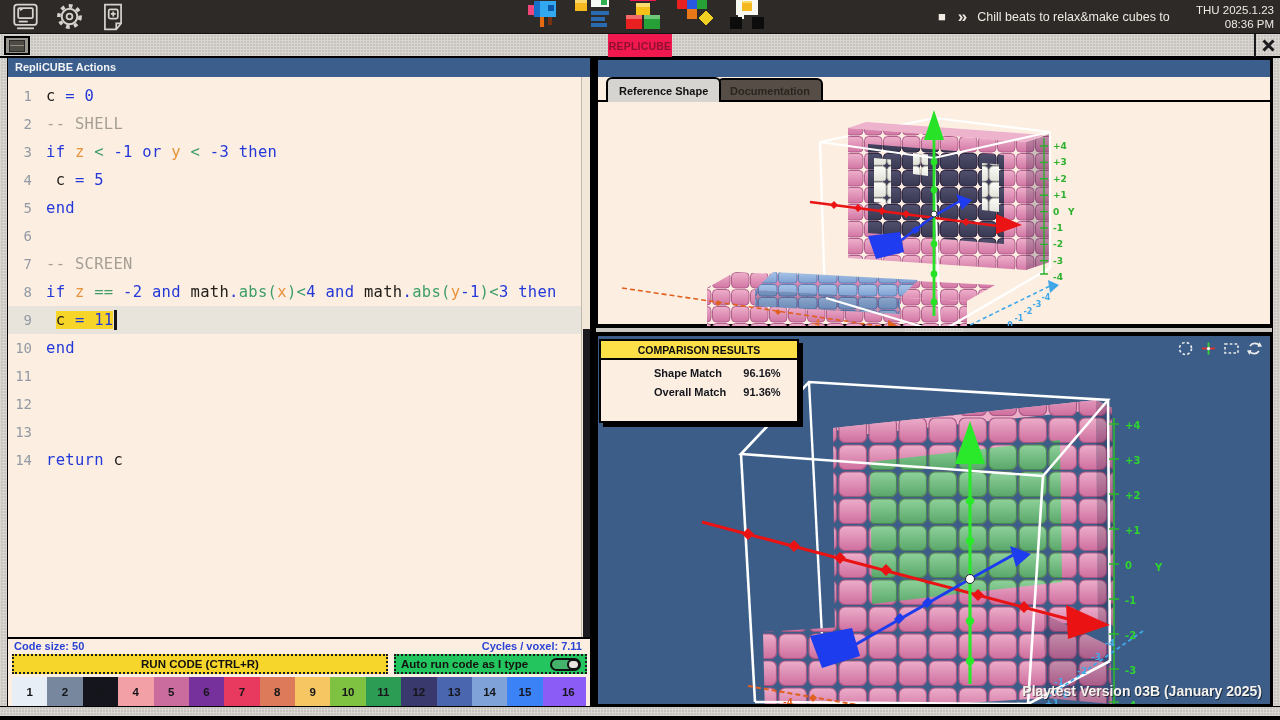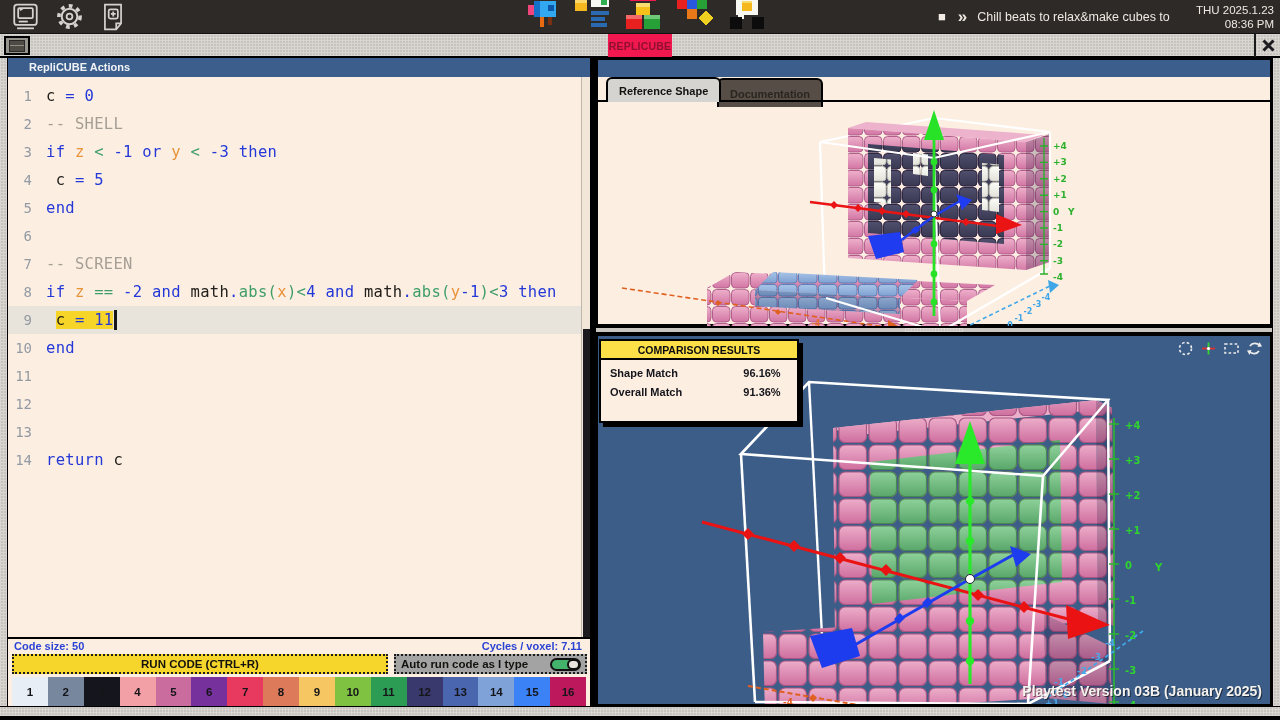--- a/index.html
+++ b/index.html
@@ -27,62 +27,62 @@
      font-size:10.5px;font-weight:bold;display:flex;align-items:center;justify-content:center;letter-spacing:0.2px;}
   .close-btn{position:absolute;right:2px;top:0;width:20px;height:23px;display:flex;align-items:center;justify-content:center;}
   .close-sep{position:absolute;right:24px;top:0;width:2px;height:23px;background:#1a1a1a;}
   
   .edge-left{position:absolute;left:0;top:58px;width:8px;height:648px;border-right:1px solid #000;box-sizing:border-box;}
   .edge-right{position:absolute;left:1272px;top:58px;width:8px;height:648px;border-left:1px solid #000;box-sizing:border-box;}
   .edge-bottom{position:absolute;left:0;top:706px;width:1280px;height:11px;border-top:1px solid #000;border-bottom:1px solid #000;box-sizing:border-box;}
   
   .left-panel{position:absolute;left:8px;top:58px;width:582px;height:648px;background:#fcefe2;}
   .panel-header{position:absolute;left:0;top:0;width:100%;height:19px;background:#3b5e8d;color:#f2f3f5;
-     font-size:11px;font-weight:bold;line-height:19px;padding-left:21px;box-sizing:border-box;}
+     font-size:11px;font-weight:bold;line-height:19px;padding-left:7px;box-sizing:border-box;}
   .code-area{position:absolute;left:0;top:19px;width:100%;height:560px;overflow:hidden;padding-top:5px;box-sizing:border-box;}
   .cl{height:28px;display:flex;align-items:center;font-family:"DejaVu Sans Mono",monospace;}
   .cl.cur{background:#e9e4db;}
   .ln{width:24px;flex:none;text-align:right;margin-right:14px;font-size:14px;color:#939aa4;}
   .ct{font-size:15.5px;white-space:pre;letter-spacing:0.3px;font-weight:500;}
   .kw{color:#2438d8;} .var{color:#e8923a;} .op{color:#3f9e68;} .id{color:#23201c;} .cm{color:#a59e94;}
   .hl{background:#f6d528;}
   .cursor{display:inline-block;width:2.5px;height:20px;background:#15151a;vertical-align:middle;margin-left:1px;}
   .code-scroll{position:absolute;right:0;top:19px;width:9px;height:560px;background:#f2e6d8;border-left:1px solid #00000033;box-sizing:border-box;}
   .code-scroll-handle{position:absolute;left:1px;width:7px;top:45%;height:55%;background:#1b1b1f;}
   .status-row{position:absolute;left:0;bottom:54px;width:100%;height:15px;border-top:2px solid #000;box-sizing:border-box;
      font-size:11px;font-weight:bold;color:#2b43d4;}
   .status-left{position:absolute;left:6px;top:1px;}
   .status-right{position:absolute;right:8px;top:1px;}
   .controls-row{position:absolute;left:0;bottom:29px;width:100%;height:25px;padding-left:48px;}
   .run-btn{position:absolute;left:4px;top:2px;width:376px;height:20px;background:#f6d62a;border:2px dotted #1c1c1c;
      box-sizing:border-box;font-size:11.5px;font-weight:bold;color:#14120e;display:flex;align-items:center;justify-content:center;}
-  .autorun{position:absolute;left:386px;top:2px;width:193px;height:20px;background:#a3a3a3;border:2px dotted #1c1c1c;
+  .autorun{position:absolute;left:386px;top:2px;width:193px;height:20px;background:#22c55e;border:2px dotted #1c1c1c;
      box-sizing:border-box;display:flex;align-items:center;justify-content:space-between;padding:0 4px 0 5px;}
   .autorun-label{font-size:11.5px;font-weight:bold;color:#14120e;}
   .toggle{position:relative;width:31px;height:13px;border:2px solid #111;border-radius:8px;background:#43b36b;box-sizing:border-box;}
   .toggle-knob{position:absolute;right:-1px;top:-1px;width:13px;height:11px;background:#e8e5de;border:2px solid #111;border-radius:6px;box-sizing:border-box;}
   .palette{position:absolute;left:0;bottom:0;width:100%;height:29px;display:flex;padding:0 4px;box-sizing:border-box;}
   .pcell{flex:1;height:29px;font-size:11.5px;font-weight:bold;color:#15151a;display:flex;align-items:center;justify-content:center;}
   
   .right-top{position:absolute;left:596px;top:58px;width:676px;height:268px;background:#fcefe2;border:2px solid #000;box-sizing:border-box;}
   .blue-strip{position:absolute;left:0;top:0;width:100%;height:17px;background:#3b5e8d;}
-  .tab{position:absolute;height:29px;border:2px solid #000;border-bottom:none;border-radius:6px 6px 0 0;
+  .tab{position:absolute;height:23px;border:2px solid #000;border-bottom:none;border-radius:6px 6px 0 0;
      font-size:11px;font-weight:bold;display:flex;align-items:center;padding:0 11px;box-sizing:border-box;}
   .tab.active{left:8px;top:17px;background:#d6d4d0;color:#111;z-index:3;height:25px;}
   .tab.inactive{left:119px;top:18px;background:#564d46;color:#2b2520;z-index:1;}
   .ref-scene{position:absolute;left:0;top:40px;width:672px;height:224px;border-top:2px solid #000;box-sizing:content-box;overflow:hidden;z-index:2;}
   .splitter{position:absolute;left:596px;top:326px;width:676px;height:8px;background:#c9c6c1;border-top:2px solid #000;border-bottom:2px solid #000;box-sizing:border-box;}
   .splitter-grip{position:absolute;left:309px;top:0;width:58px;height:4px;}
   .right-bottom{position:absolute;left:596px;top:334px;width:676px;height:372px;background:#3c5d87;border:2px solid #000;box-sizing:border-box;overflow:hidden;}
   .rep-scene{position:absolute;left:0;top:0;width:672px;height:368px;}
   .comparison{position:absolute;left:1px;top:3px;width:196px;border:2px solid #000;background:#fcefe2;box-shadow:4px 4px 0 0 #000;}
   .comp-header{height:17px;background:#fde047;color:#0b0b12;font-size:10.5px;font-weight:bold;display:flex;align-items:center;justify-content:center;border-bottom:2px solid #000;}
   .comp-body{padding:7px 9px 16px 9px;}
   .comp-row{display:flex;margin-bottom:7px;font-size:11px;font-weight:bold;color:#14141c;}
-  .comp-label{flex:1;}
+  .comp-label{flex:1;margin-left:44px;}
   .comp-value{width:52px;text-align:center;}
   .view-icons{position:absolute;right:7px;top:4px;display:flex;gap:6px;}
   .view-icons svg{display:block;}
   .version{position:absolute;right:8px;bottom:5px;color:#f4f2ee;font-size:14px;font-weight:bold;text-shadow:1px 1px 0 #00000088;}
 </style>
 </head>
 <body>
 
 <div id="screen">
 
@@ -283,21 +283,21 @@
         <div class="pcell" style="background: rgb(118, 49, 156);">6</div>
         <div class="pcell" style="background: rgb(231, 58, 94);">7</div>
         <div class="pcell" style="background: rgb(221, 122, 89);">8</div>
         <div class="pcell" style="background: rgb(246, 198, 98);">9</div>
         <div class="pcell" style="background: rgb(127, 193, 64);">10</div>
         <div class="pcell" style="background: rgb(44, 156, 85);">11</div>
         <div class="pcell" style="background: rgb(57, 57, 110);">12</div>
         <div class="pcell" style="background: rgb(74, 102, 174);">13</div>
         <div class="pcell" style="background: rgb(127, 163, 217);">14</div>
         <div class="pcell" style="background: #3b82f6;">15</div>
-        <div class="pcell" style="background: #be185d;">16</div>
+        <div class="pcell" style="background: #8b5cf6; padding-left: 8px;">16</div>
       </div>
   </div>
 
   <div class="right-top">
     <div class="blue-strip"></div>
     <div class="tab active">Reference Shape</div>
     <div class="tab inactive">Documentation</div>
     <div class="ref-scene">
       <svg id="ref-svg" width="672" height="224" viewBox="0 0 672 224">
         <defs>

